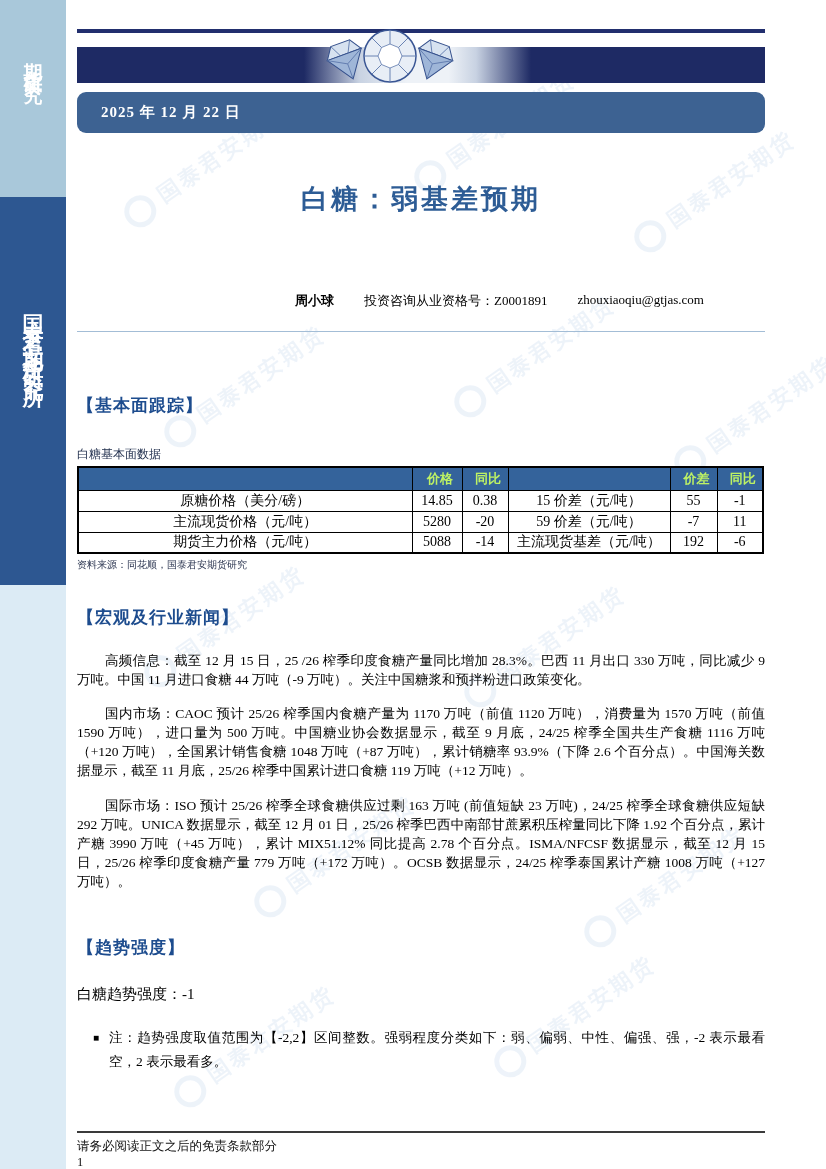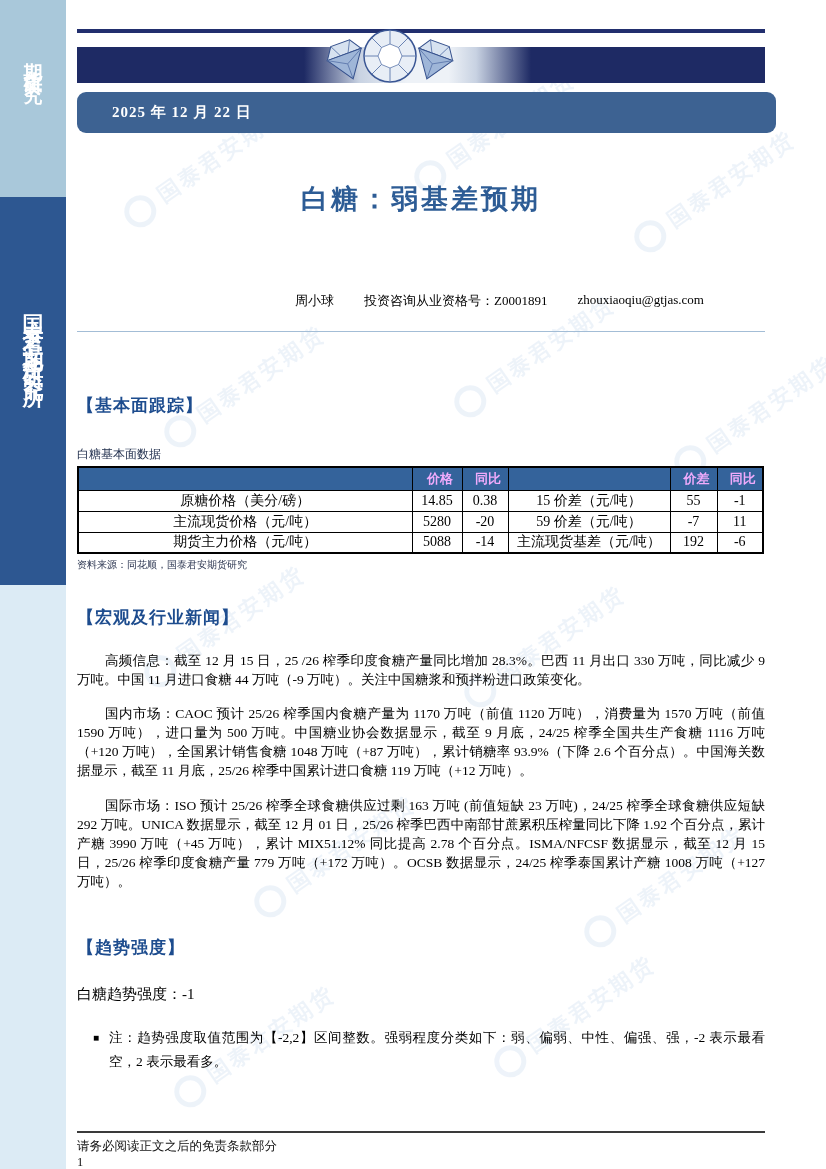--- a/index.html
+++ b/index.html
@@ -17,34 +17,34 @@
   .sb-mid{top:197px;height:388px;background:#2d5791;}
   .sb-bottom{top:585px;height:584px;background:#dcebf5;}
   .vtext{writing-mode:vertical-rl;color:#fff;font-weight:700;}
   .sb-top .vtext{font-size:19px;letter-spacing:7px;margin-top:48px;}
   .sb-mid .vtext{font-size:21px;letter-spacing:9px;margin-top:101px;}
   
   .abs{position:absolute;left:77px;width:688px;z-index:1;}
   .top-line{top:29px;height:4px;background:#222f6e;}
   .band{top:47px;height:36px;background:linear-gradient(90deg,#1e2a64 0%,#1e2a64 33%,#c8d2e2 41%,#eef2f7 48%,#eef2f7 54%,#c8d2e2 58%,#1e2a64 66%,#1e2a64 100%);}
   .diamonds{position:absolute;left:305px;top:24px;z-index:3;}
-  .date-box{top:92px;height:41px;background:#3d6292;border-radius:9px;display:flex;align-items:center;padding-left:11px;}
+  .date-box{top:92px;height:41px;background:#3d6292;border-radius:9px;display:flex;align-items:center;}
   .date-box span{color:#fff;font-size:15px;font-weight:700;margin-left:24px;letter-spacing:1px;}
   .title{top:181px;text-align:center;font-size:27px;font-weight:700;color:#2d5c95;letter-spacing:3px;}
   .author-row{top:292px;display:flex;gap:30px;font-size:13px;padding-left:218px;box-sizing:border-box;}
-  .author-row .name{font-weight:400;}
+  .author-row .name{font-weight:700;}
   .divider{top:331px;height:1px;background:#a3bdd6;}
   .sec-head{font-size:17px;font-weight:700;color:#1d4c8e;letter-spacing:1px;}
   .h-fund{top:394px;}
   .table-title{top:446px;font-size:12px;color:#22304e;}
   .ftable-wrap{top:466px;}
   table.ftable{border-collapse:collapse;border:2px solid #000;table-layout:fixed;width:685px;}
   table.ftable th,table.ftable td{border:1px solid #000;text-align:center;vertical-align:middle;padding:0;overflow:hidden;white-space:nowrap;}
   table.ftable thead tr{height:23px;background:#34639b;}
-  table.ftable th{color:#f0abfc;font-size:13px;font-weight:700;padding-left:6px;}
+  table.ftable th{color:#bef264;font-size:13px;font-weight:700;padding-left:6px;}
   table.ftable tbody tr{height:21px;}
   table.ftable td{font-size:14px;}
   .source{top:558px;font-size:10px;color:#2b3550;}
   .h-news{top:606px;}
   .para{font-size:13.5px;line-height:19px;text-align:justify;text-indent:28px;}
   .p1{top:651px;}
   .p2{top:704px;}
   .p3{top:796px;}
   .h-trend{top:936px;}
   .strength{top:985px;font-size:15px;}

